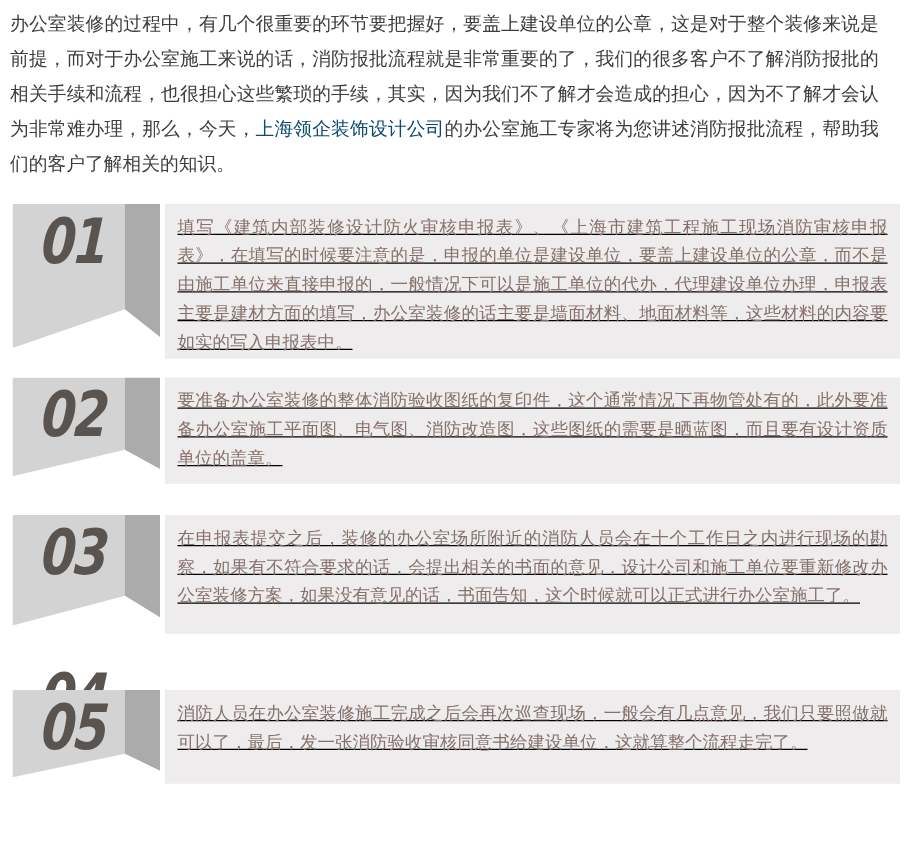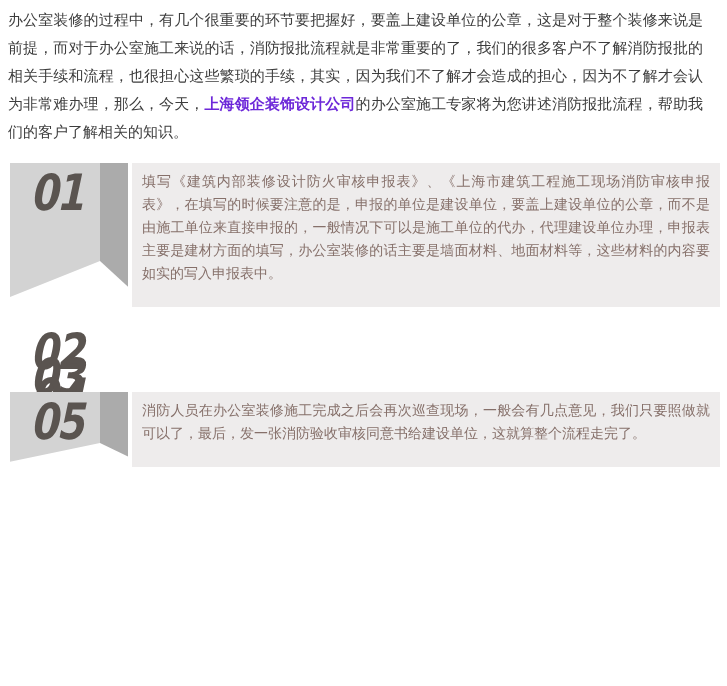--- a/index.html
+++ b/index.html
@@ -12,21 +12,21 @@
   .intro{
     margin:0;
     padding:6px 8px 0 8px;
     width:711px;
     box-sizing:border-box;
     font-size:15px;
     line-height:28px;
     text-align:justify;
     color:var(--intro_text,#3d3d3d);
   }
-  .intro strong{color:#6d28d9;font-weight:bold;}
+  .intro strong{color:#0c4a6e;font-weight:normal;}
   .intro-spacer{height:17px;}
   
   .step{
     display:flex;
     align-items:stretch;
     margin:0 7px 0 10px;
   }
   .step:nth-of-type(1){margin-bottom:15px;}
   .step:nth-of-type(2){margin-bottom:25px;}
   .step:nth-of-type(3){margin-bottom:20px;}
@@ -62,21 +62,22 @@
     color:var(--number,#5a5450);
     transform:scaleX(0.8) skewX(-4deg);
     transform-origin:0 0;
     line-height:1;
   }
   
   .content{
     flex:1;
     background:var(--box_bg,#eeecec);
     box-sizing:border-box;
-    padding:7px 10px 22px 10px;
+    padding:7px 10px 2px 10px;
+    text-decoration:underline;
   }
   .step-text{
     margin:0;
     font-size:14px;
     line-height:23px;
     text-align:justify;
     color:var(--step_text,#86706a);
   }
 </style>
 </head>
@@ -100,29 +101,35 @@
 </section>
 
 <section class="step">
   <div class="badge">
     <svg viewBox="0 0 118 100" preserveAspectRatio="none" aria-hidden="true">
       <polygon class="panel" points="0,0 90,0 90,68 0,93"></polygon>
       <polygon class="fold" points="90,0 118,0 118,86 90,68"></polygon>
     </svg>
     <span class="num">02</span>
   </div>
+  <div class="content">
+    <p class="step-text">要准备办公室装修的整体消防验收图纸的复印件，这个通常情况下再物管处有的，此外要准备办公室施工平面图、电气图、消防改造图，这些图纸的需要是晒蓝图，而且要有设计资质单位的盖章。</p>
+  </div>
 </section>
 
 <section class="step">
   <div class="badge">
     <svg viewBox="0 0 118 100" preserveAspectRatio="none" aria-hidden="true">
       <polygon class="panel" points="0,0 90,0 90,68 0,93"></polygon>
       <polygon class="fold" points="90,0 118,0 118,86 90,68"></polygon>
     </svg>
     <span class="num">03</span>
+  </div>
+  <div class="content">
+    <p class="step-text">在申报表提交之后，装修的办公室场所附近的消防人员会在十个工作日之内进行现场的勘察，如果有不符合要求的话，会提出相关的书面的意见，设计公司和施工单位要重新修改办公室装修方案，如果没有意见的话，书面告知，这个时候就可以正式进行办公室施工了。</p>
   </div>
 </section>
 
 <section class="step">
   <div class="badge">
     <svg viewBox="0 0 118 100" preserveAspectRatio="none" aria-hidden="true">
       <polygon class="panel" points="0,0 90,0 90,68 0,93"></polygon>
       <polygon class="fold" points="90,0 118,0 118,86 90,68"></polygon>
     </svg>
     <span class="num">04</span>

